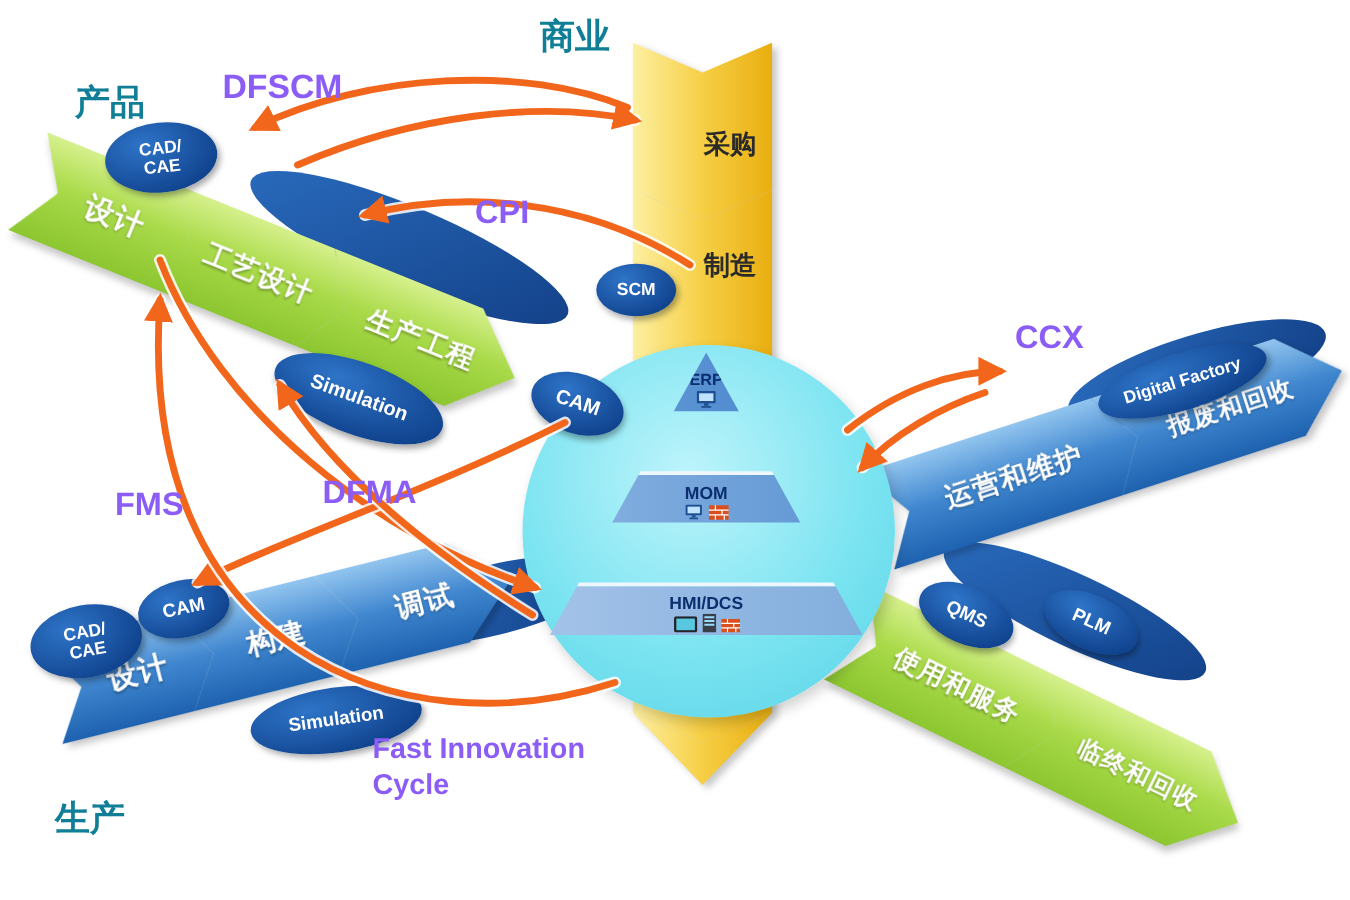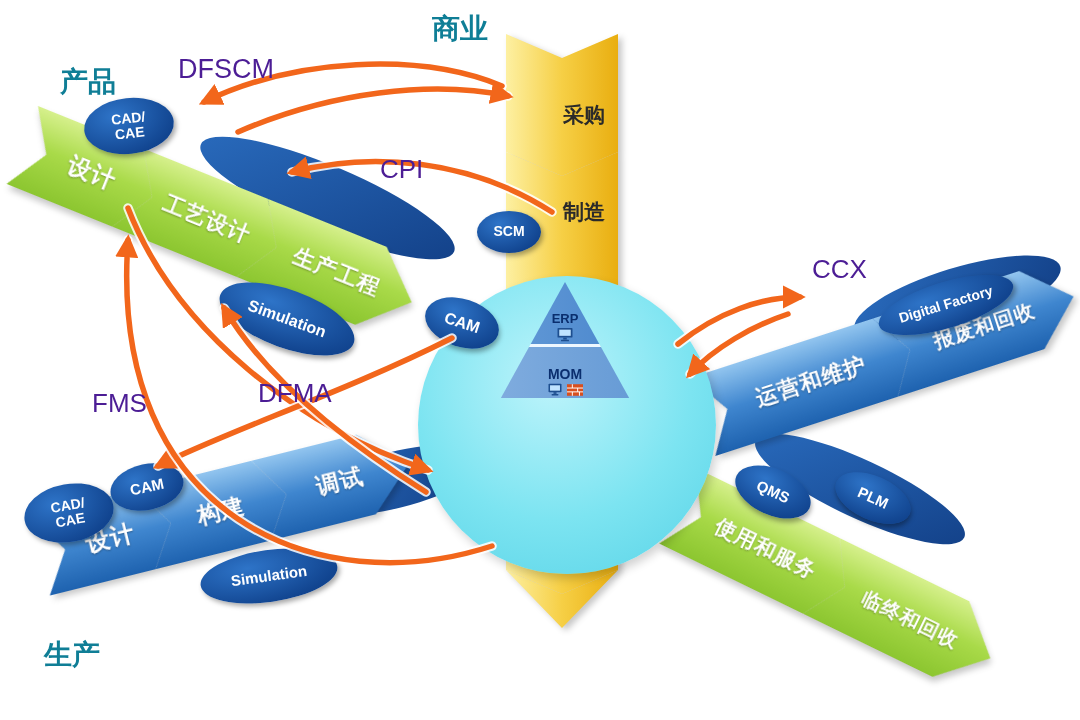--- a/index.html
+++ b/index.html
@@ -1,18 +1,18 @@
 <!DOCTYPE html>
 <html><head>
 <meta charset="utf-8">
 <style>
   * { margin:0; padding:0; box-sizing:border-box; }
   body { font-family:"Liberation Sans","DejaVu Sans",sans-serif; background:#fff; }
   .stage { position:relative; width:1080px; height:720px; background:#fff; overflow:hidden; }
-  .abs { position:absolute; }
+  .abs { position:absolute;gap:48px; }
 
   
   .swoosh { position:absolute; border-radius:50%;
             background:linear-gradient(135deg,#2a6cbE,#123F86); z-index:2; }
 
   
   .strip { position:absolute; display:flex; z-index:3;
            filter:drop-shadow(3px 4px 3px rgba(0,0,0,.22)); }
   .hseg { height:100%; display:flex; align-items:center; justify-content:center;
           font-weight:bold; color:#fff; letter-spacing:1px;
@@ -50,21 +50,21 @@
 
   
   .badge { position:absolute; border-radius:50%; color:#fff; font-weight:bold;
            display:flex; flex-direction:column; align-items:center; justify-content:center;
            text-align:center; line-height:1.1; z-index:7;
            background:radial-gradient(ellipse at 35% 30%, #2e74c8 0%, #11448f 75%);
            box-shadow:2px 3px 5px rgba(0,0,0,.35); }
 
   
   .tlabel { position:absolute; z-index:9; font-weight:bold; color:#0f7e96; font-size:28px; }
-  .plabel { position:absolute; z-index:9; font-weight:normal; color:#4c1d95; font-size:26px; }
+  .plabel { position:absolute; z-index:9; font-weight:bold; color:#8b5cf6; font-size:26px; }
 
   
   .arrows { position:absolute; left:0; top:0; z-index:8; pointer-events:none; }
   .aw { stroke:#ffffff; stroke-width:9.5; fill:none; stroke-linecap:round; opacity:.85; }
   .ao { stroke:#f2661b; stroke-width:5.5; fill:none; stroke-linecap:round; }
 </style>
 </head>
 <body>
 
 <div class="stage">
@@ -126,20 +126,39 @@
             <rect x="3.5" y="3" width="13" height="7" fill="#bfe3ff"></rect>
             <rect x="8" y="12" width="4" height="2.2" fill="#1d4e8f"></rect>
             <rect x="5.5" y="14.4" width="9" height="1.8" rx="0.6" fill="#1d4e8f"></rect>
           </svg>
         <svg viewBox="0 0 18 13" width="16" height="12">
             <rect width="18" height="13" fill="#d94f1e"></rect>
             <path d="M0 4.3h18M0 8.6h18M6 0v4.3M12 4.3v4.3M6 8.6V13M14 8.6V13" stroke="#fff" stroke-width="1.1" fill="none"></path>
           </svg>
       </div>
     </div>
+    <div class="pband sep" style="height:54px;font-size:14px;background:linear-gradient(to right,#a3c2e8,#82aedd);">
+      <span>HMI/DCS</span>
+      <div class="icons">
+        <svg viewBox="0 0 20 14" width="19" height="13">
+            <rect width="20" height="14" rx="2" fill="#22262b"></rect>
+            <rect x="2" y="2" width="16" height="10" fill="#58c7e0"></rect>
+          </svg>
+        <svg viewBox="0 0 11 15" width="11" height="15">
+            <rect width="11" height="15" rx="1" fill="#39404a"></rect>
+            <rect x="1.5" y="2" width="8" height="1.6" fill="#9adcff"></rect>
+            <rect x="1.5" y="5" width="8" height="1.6" fill="#9adcff"></rect>
+            <rect x="1.5" y="8" width="8" height="1.6" fill="#9adcff"></rect>
+          </svg>
+        <svg viewBox="0 0 18 13" width="15" height="11">
+            <rect width="18" height="13" fill="#d94f1e"></rect>
+            <path d="M0 4.3h18M0 8.6h18M6 0v4.3M12 4.3v4.3M6 8.6V13M14 8.6V13" stroke="#fff" stroke-width="1.1" fill="none"></path>
+          </svg>
+      </div>
+    </div>
   </div>
 
 
   <div class="badge" style="left:84px;top:98px;width:90px;height:56px;transform:rotate(-6deg);font-size:14px;">
     <span>CAD/</span>
     <span>CAE</span>
   </div>
   <div class="badge" style="left:216px;top:290px;width:142px;height:58px;transform:rotate(20deg);font-size:16px;">Simulation</div>
   <div class="badge" style="left:424px;top:299px;width:76px;height:48px;transform:rotate(18deg);font-size:16px;">CAM</div>
   <div class="badge" style="left:477px;top:211px;width:64px;height:42px;font-size:14px;">SCM</div>
@@ -197,15 +216,19 @@
     </g>
   </svg>
 
   <div class="tlabel" style="left:60px;top:36px;margin-top:27px;">产品</div>
   <div class="plabel" style="left:178px;top:54px;font-size:27px;">DFSCM</div>
   <div class="tlabel" style="left:432px;top:10px;">商业</div>
   <div class="plabel" style="left:380px;top:154px;">CPI</div>
   <div class="plabel" style="left:812px;top:254px;">CCX</div>
   <div class="plabel" style="left:92px;top:388px;">FMS</div>
   <div class="plabel" style="left:258px;top:378px;">DFMA</div>
+  <div class="plabel" style="left:298px;top:584px;font-size:23px;line-height:1.25;">
+    <div>Fast Innovation</div>
+    <div>Cycle</div>
+  </div>
   <div class="tlabel" style="left:44px;top:636px;">生产</div>
 
 </div>
 
 </body></html>

